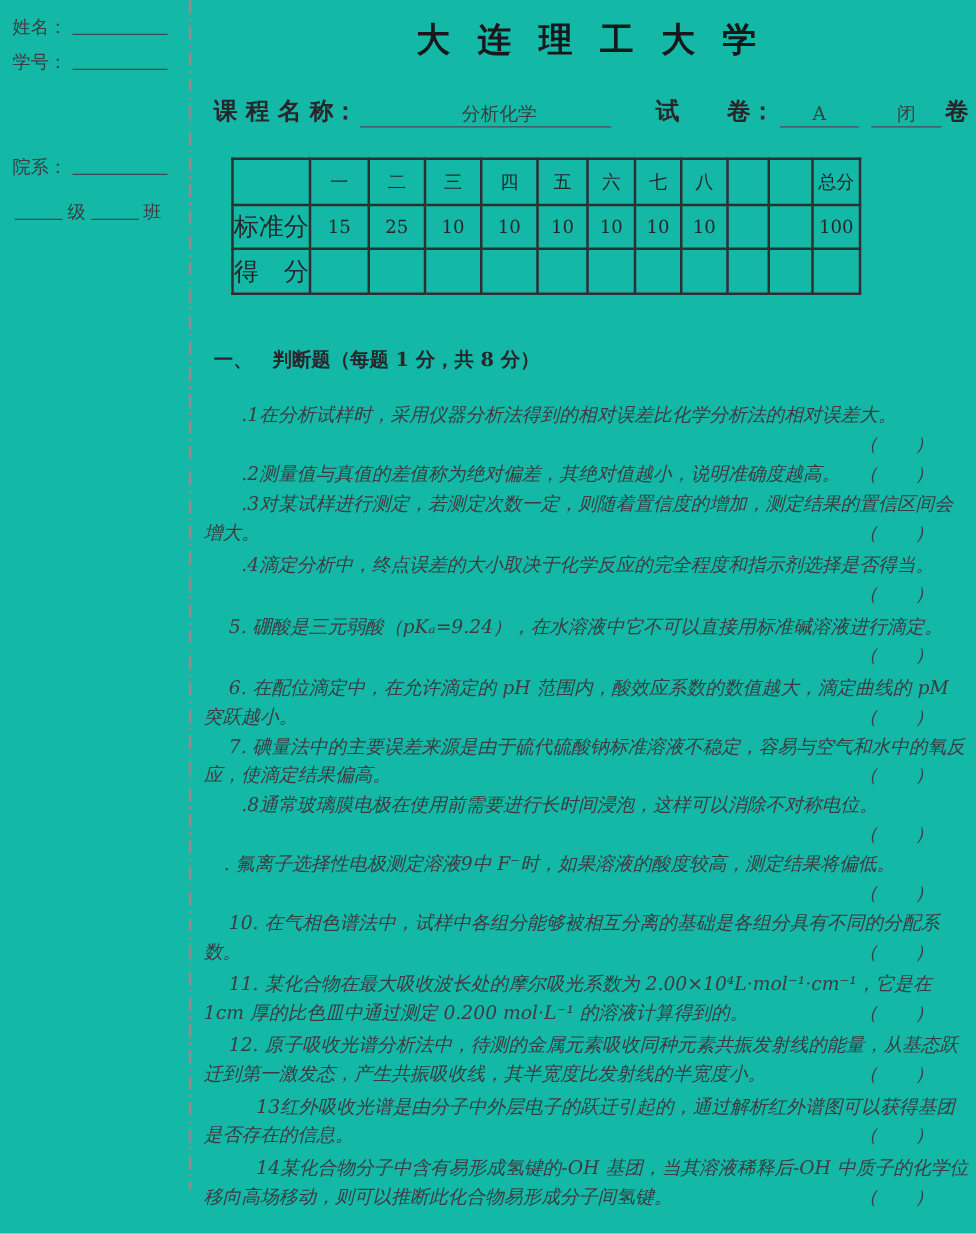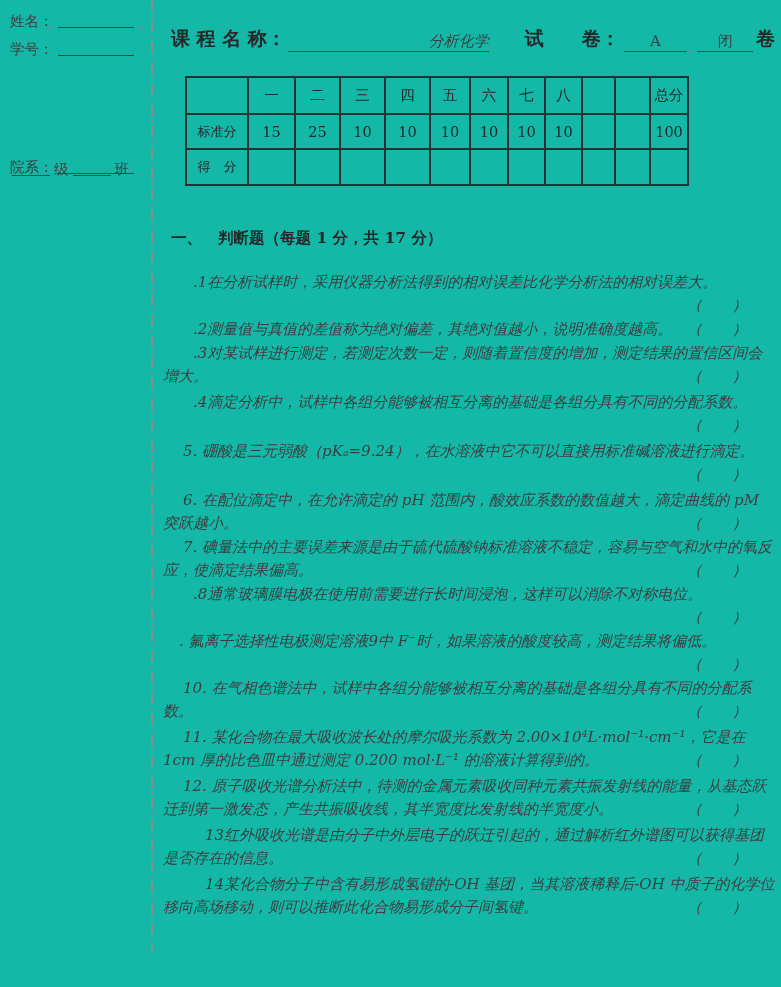--- a/index.html
+++ b/index.html
@@ -6,21 +6,21 @@
   .page{
     position:relative;width:781px;height:987px;background:#14b8a6;overflow:hidden;
     font-family:"DejaVu Serif","Liberation Serif",serif;
     color:#3c3d42;font-size:15px;
   }
   
   .left-panel{position:absolute;left:0;top:0;width:150px;height:300px;}
   .info-row{position:absolute;left:10px;white-space:nowrap;font-size:14.5px;color:#3c3d42;}
   .info-row.r1{top:12px;}
   .info-row.r2{top:40px;}
-  .info-row.r3{top:124px;margin-top:34px;}
+  .info-row.r3{top:124px;}
   .info-row.r4{top:160px;left:8px;}
   .blank{display:inline-block;border-bottom:1.5px solid #45464b;height:14px;vertical-align:-2px;}
   .w76{width:76px;margin-left:4px;}
   .w38{width:38px;margin:0 4px;}
   
   .divider{
     position:absolute;left:151px;top:0;width:2px;height:952px;
     background:repeating-linear-gradient(180deg,#8d8d8d 0 11px,transparent 11px 15px,#8d8d8d 15px 17px,transparent 17px 21px);
   }
   
@@ -30,40 +30,40 @@
     font-size:27px;letter-spacing:22px;text-indent:22px;white-space:nowrap;
   }
   .hrow{display:flex;align-items:flex-end;margin-left:8px;white-space:nowrap;}
   .hrow.row1{margin-top:26px;}
   .hrow.row2{margin-top:16px;}
   .hlabel{font-weight:bold;color:#26262b;font-size:19px;}
   .ul{
     display:inline-block;border-bottom:1.5px solid #4a4b50;height:20px;line-height:20px;
     text-align:center;color:#3c3d42;font-size:15px;
   }
-  .ul.course{width:180px;text-align:right;padding-left:22px;margin-left:2px;font-style:italic;}
+  .ul.course{width:180px;text-align:center;padding-left:22px;margin-left:2px;}
   .ul.paperA{width:64px;margin-left:4px;}
   .ul.paperT{width:56px;margin-left:10px;}
   .ul.dept{width:88px;margin-left:2px;}
   .ul.date{width:178px;margin-left:2px;}
   .ul.pages{width:30px;margin-left:2px;}
   .gap36{display:inline-block;width:36px;}
   .gap14{display:inline-block;width:14px;}
   .suffix{margin-left:3px;}
   
   table.score{
     border-collapse:collapse;margin:24px 0 0 22px;table-layout:fixed;
     color:#26262b;font-size:14.5px;
   }
   table.score td{
     border:2px solid #2e2f33;text-align:center;vertical-align:middle;
     overflow:hidden;padding:0;
   }
   tr.h-row{height:37px;}  tr.s-row{height:35px;}  tr.g-row{height:36px;font-family:Liberation Mono, monospace;}
-  td.lbl{font-size:13px;}
+  td.lbl{font-size:20px;}
   
   .sec-heading{margin:42px 0 0 8px;font-weight:bold;color:#26262b;font-size:15.5px;}
   .sec-heading .sec-no{margin-right:16px;}
   .questions{margin-top:22px;line-height:23px;font-size:15px;color:#3c3d42;}
   .q{overflow:hidden;text-indent:30px;margin:0 0 1px 0;font-style:italic;}
   .q.ind-sm{text-indent:20px;}
   .q.ind-xs{text-indent:16px;}
   .q.ind-lg{text-indent:42px;}
   .q.mt{margin-top:3px;}
   .paren-fl{float:right;margin-right:28px;text-indent:0;}
@@ -86,20 +86,21 @@
     </div>
     <div class="info-row r4">
       <span class="blank w38"></span><span>级</span><span class="blank w38"></span><span>班</span>
     </div>
   </div>
 
   <div class="divider"></div>
 
   <div class="main">
 
+    <div class="title">大连理工大学</div>
 
     <div class="hrow row1">
       <span class="hlabel">课 程 名 称：</span>
       <span class="ul course">分析化学</span>
       <span class="gap36"></span>
       <span class="hlabel">试　　卷：</span>
       <span class="ul paperA">A</span>
       <span class="ul paperT">闭</span>
       <span class="hlabel suffix">卷</span>
     </div>
@@ -160,38 +161,38 @@
         <td></td>
         <td></td>
         <td></td>
         <td></td>
         <td></td>
       </tr>
     </tbody>
       </table>
 
     <div class="sec-heading">
-      <span class="sec-no">一、</span><span>判断题（每题 1 分，共 17 分）</span>
+      <span class="sec-no">一、</span><span>判断题（每题 1 分，共 8 分）</span>
     </div>
 
     <div class="questions">
       <div class="q">
         <span>.1在分析试样时，采用仪器分析法得到的相对误差比化学分析法的相对误差大。</span>
         <span class="paren-nl">（　　）</span>
       </div>
       <div class="q">
         <span>.2测量值与真值的差值称为绝对偏差，其绝对值越小，说明准确度越高。</span>
         <span class="paren-fl">（　　）</span>
       </div>
       <div class="q">
         <span>.3对某试样进行测定，若测定次数一定，则随着置信度的增加，测定结果的置信区间会增大。</span>
         <span class="paren-fl">（　　）</span>
       </div>
       <div class="q mt">
-        <span>.4滴定分析中，试样中各组分能够被相互分离的基础是各组分具有不同的分配系数。</span>
+        <span>.4滴定分析中，终点误差的大小取决于化学反应的完全程度和指示剂选择是否得当。</span>
         <span class="paren-nl">（　　）</span>
       </div>
       <div class="q ind-sm mt">
         <span>5. 硼酸是三元弱酸（pKₐ=9.24），在水溶液中它不可以直接用标准碱溶液进行滴定。</span>
         <span class="paren-nl">（　　）</span>
       </div>
       <div class="q ind-sm mt">
         <span>6. 在配位滴定中，在允许滴定的 pH 范围内，酸效应系数的数值越大，滴定曲线的 pM 突跃越小。</span>
         <span class="paren-fl">（　　）</span>
       </div>

